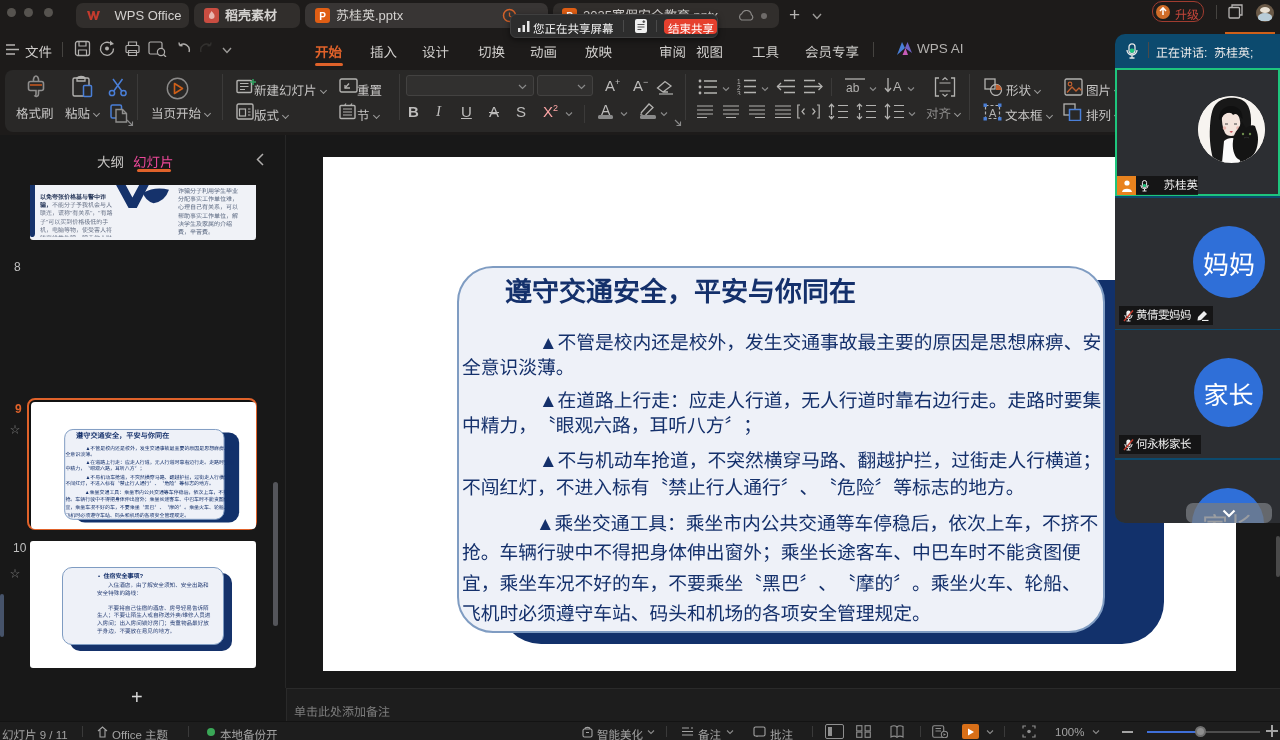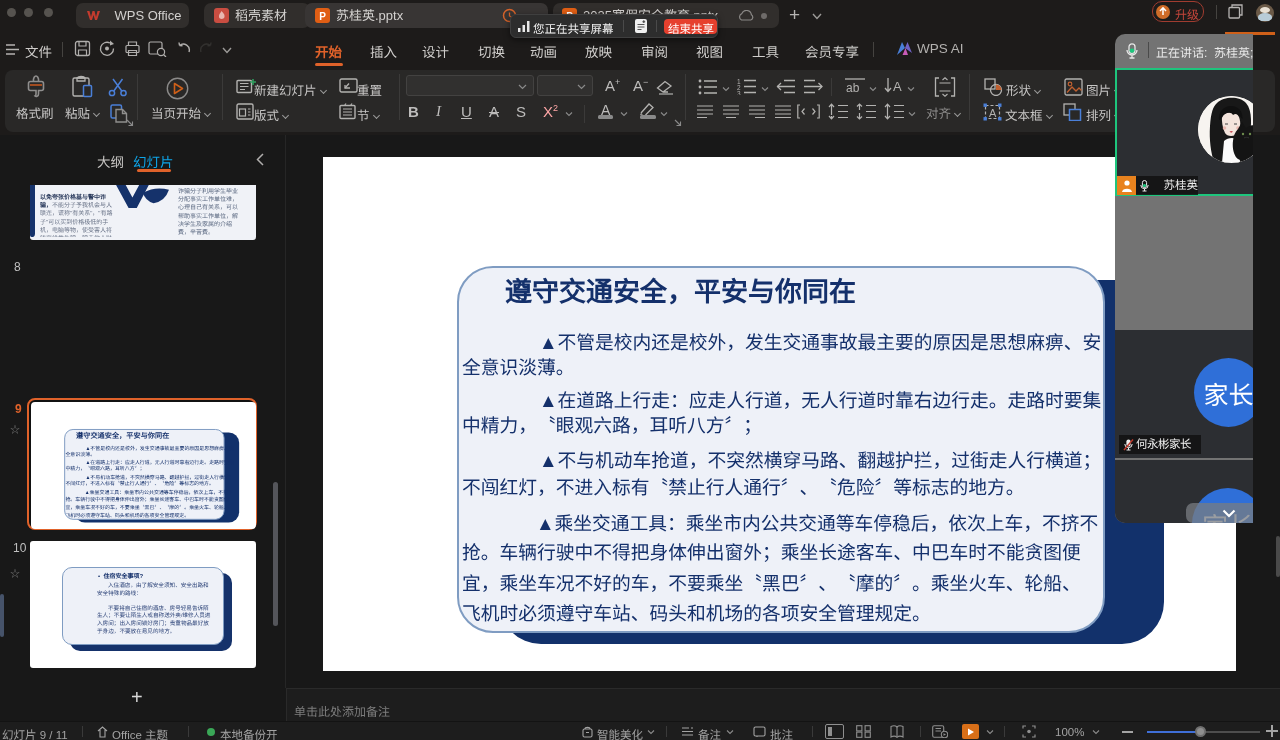--- a/index.html
+++ b/index.html
@@ -32,42 +32,42 @@
 .cardshadow { position:absolute; left:176px; top:123px; width:665px; height:364px; background:#12316b; border-radius:42px; }
 .card { position:absolute; left:134px; top:109px; width:648px; height:367px; background:#eef1f8; border:2px solid #7f9cc2; border-radius:36px; }
 .stitle { position:absolute; left:182px; top:122px; font-family:"Liberation Serif",serif; font-weight:bold; font-size:27px; line-height:27px; color:#14306b; white-space:nowrap; }
 .q { display:inline-block; width:1em; text-align:center; }
 .sline { position:absolute; font-family:"Liberation Serif",serif; font-weight:500; font-size:18.75px; line-height:19px; color:#14306b; white-space:nowrap; }
 
 #notes { position:absolute; left:286px; top:688px; width:994px; height:33px; background:#1d1d1d; border-top:1px solid #2a2a2a; }
 #statusbar { position:absolute; left:0; top:721px; width:1280px; height:19px; background:#1d1d1d; border-top:1px solid #131313; }
 .st { position:absolute; top:4px; font-size:11.5px; color:#a3a3a3; white-space:nowrap; }
 
-#voverlay { position:absolute; left:1115px; top:34px; width:138px; height:489px; background:#737373; border-radius:10px 0 0 10px; overflow:hidden; }
+#voverlay { position:absolute; left:1115px; top:34px; width:165px; height:489px; background:#0c4a6e; border-radius:10px 0 0 10px; overflow:hidden; }
 .vtile { position:absolute; left:0; width:165px; background:#2c2e32; }
 .bluec { position:absolute; border-radius:50%; background:#2f6fd8; color:#fff; display:flex; align-items:center; justify-content:center; }
 .vlabel { position:absolute; height:19px; background:rgba(18,18,18,0.88); color:#eee; font-size:11.5px; line-height:19px; }
 
 #sharepop { position:absolute; left:510px; top:14px; width:208px; height:24px; background:#2d2d2d; border:1px solid #3f3f3f; border-radius:6px; box-shadow:0 2px 6px rgba(0,0,0,0.5); }
 </style>
 </head>
 <body>
 <div id="stage">
 
 <div id="topbar">
   <div class="dot" style="left:7px;"></div>
   <div class="dot" style="left:24px;"></div>
   <div class="dot" style="left:44px;"></div>
   <div class="tab" style="left:76px; width:113px;text-align:center;">
     <svg style="position:absolute;left:10px;top:5px;" width="15" height="15" viewBox="0 0 15 15">
           <path d="M1 3 L4 12 L6 12 L7.5 7 L9 12 L11 12 L14 3 L11.5 3 L10 9 L8.5 3 L6.5 3 L5 9 L3.5 3 Z" fill="#c33b2e"></path>
         </svg>
     <span style="margin-left:31px;">WPS Office</span>
   </div>
-  <div class="tab" style="left:204px; width:106px;">
+  <div class="tab" style="left:194px; width:106px;font-weight:bold;">
     <svg style="position:absolute;left:10px;top:5px;" width="15" height="15" viewBox="0 0 15 15">
           <rect x="0" y="0" width="15" height="15" rx="3" fill="#c94d41"></rect>
           <path d="M7.5 3 C9 5 11 6 10.5 9 C10 11.5 5.5 11.8 5 9 C4.6 6.5 6.5 5 7.5 3 Z" fill="#e8b7b0"></path>
         </svg>
     <span style="margin-left:31px;">稻壳素材</span>
   </div>
   <div class="tab" style="left:305px; width:243px; background:#383534;">
     <svg style="position:absolute;left:10px;top:5px;" width="15" height="15" viewBox="0 0 15 15">
           <rect x="0" y="0" width="15" height="15" rx="3" fill="#e05e14"></rect>
           <text x="7.5" y="11.5" font-size="10" font-weight="bold" fill="#fff" text-anchor="middle">P</text>
@@ -147,21 +147,21 @@
         <path d="M1 1 L5 5.5 L9 1" fill="none" stroke="#9c9a98" stroke-width="1.4"></path>
       </svg>
 
   <div class="menu" style="left:315px;color:#e0622a;font-weight:bold;">开始</div>
   <div class="abs" style="left:315px;top:30px;width:28px;height:3px;background:#e0622a;border-radius:2px;"></div>
   <div class="menu" style="left:370px;">插入</div>
   <div class="menu" style="left:422px;">设计</div>
   <div class="menu" style="left:478px;">切换</div>
   <div class="menu" style="left:530px;">动画</div>
   <div class="menu" style="left:585px;">放映</div>
-  <div class="menu" style="left:641px;">审阅</div>
+  <div class="menu" style="left:659px;">审阅</div>
   <div class="menu" style="left:696px;">视图</div>
   <div class="menu" style="left:752px;">工具</div>
   <div class="menu" style="left:805px;">会员专享</div>
   <div class="abs" style="left:873px;top:9px;width:1px;height:15px;background:#454340;"></div>
   <svg style="position:absolute;left:897px;top:9px;" width="15" height="13" viewBox="0 0 15 13">
         <path d="M0 13 L5 0 L8 6 Z" fill="#4a7fd8"></path>
         <path d="M5.5 13 L8.5 6 L11 13 Z" fill="#c75bb8"></path>
         <path d="M8 6 L10.5 0 L15 11 Z" fill="#7a6ad8" opacity="0.9"></path>
       </svg>
   <div class="menu" style="left:917px;color:#b3b1af;">WPS AI</div>
@@ -379,21 +379,21 @@
   <div class="rtext" style="left:1005px;top:39px;">文本框<span class="cdn"></span></div>
   <svg style="position:absolute;left:1063px;top:37px;" width="19" height="18" viewBox="0 0 19 18">
         <rect x="1" y="1" width="11" height="11" fill="none" stroke="#b3b2b0" stroke-width="1.3"></rect>
         <rect x="6.5" y="6.5" width="11" height="11" fill="#292827" stroke="#4a7fd8" stroke-width="1.5"></rect>
       </svg>
   <div class="rtext" style="left:1086px;top:39px;">排列<span class="cdn"></span></div>
 </div>
 
 <div id="leftpanel">
   <div class="ptab" style="left:97px;">大纲</div>
-  <div class="ptab" style="left:133px;color:#0ea5e9;">幻灯片</div>
+  <div class="ptab" style="left:133px;color:#ec4899;">幻灯片</div>
   <div class="abs" style="left:137px;top:34px;width:34px;height:3px;background:#e0622a;border-radius:2px;"></div>
   <svg style="position:absolute;left:256px;top:18px;" width="8" height="13" viewBox="0 0 8 13">
         <path d="M7 1 L1.5 6.5 L7 12" fill="none" stroke="#b0aeac" stroke-width="1.5"></path>
       </svg>
   <div class="abs" style="left:285px;top:0;width:1px;height:553px;background:#262626;"></div>
 
   <div class="thumb" style="top:50px;height:55px;border-radius:0 0 3px 3px;overflow:hidden;background:#f0f2f7;">
     <div class="abs" style="left:0;top:0;width:5px;height:52px;background:#15326b;border-radius:0 0 4px 2px;"></div>
     <svg style="position:absolute;left:85px;top:0;" width="56" height="25" viewBox="0 0 58 26">
           <path d="M1 0 L11 0 L18 13 L25 0 L35 0 L22.5 24 L14 24 Z" fill="#15326b"></path>
@@ -604,20 +604,35 @@
     <div class="vlabel" style="left:19px;top:106px;width:62px;text-align:right;">
       <svg style="position:absolute;left:4px;top:3.5px;" width="9px" height="12" viewBox="0 0 9 12">
             <rect x="2.4" y="0.5" width="4.2" height="7" rx="2.1" fill="none" stroke="#eee" stroke-width="1"></rect>
             <rect x="2.9" y="4" width="3.2" height="3" rx="1.5" fill="#1ec57d"></rect>
             <path d="M0.8 5 A3.7 3.7 0 0 0 8.2 5 M4.5 8.7 V11 M2.5 11 H6.5" fill="none" stroke="#eee" stroke-width="1"></path>
           </svg>
       <span style="margin-left:17px;">苏桂英</span>
     </div>
   </div>
 
+  <div class="vtile" style="top:164px;height:131px;">
+    <div class="bluec" style="left:78px;top:28px;width:72px;height:72px;font-size:26px;">妈妈</div>
+    <div class="vlabel" style="left:4px;top:108px;width:94px;">
+      <svg style="position:absolute;left:4px;top:3.5px;" width="11" height="12" viewBox="0 0 11 12">
+            <rect x="3.4" y="0.5" width="4.2" height="7" rx="2.1" fill="#eee"></rect>
+            <path d="M1.8 5 A3.7 3.7 0 0 0 9.2 5 M5.5 8.7 V11 M3.5 11 H7.5" fill="none" stroke="#eee" stroke-width="1"></path>
+            <path d="M1 11 L10 0.5" stroke="#c0392b" stroke-width="1.4"></path>
+          </svg>
+      <span style="margin-left:17px;letter-spacing:-0.5px;">黄倩雯妈妈</span>
+      <svg style="position:absolute;right:4px;top:4px;" width="12" height="11" viewBox="0 0 12 11">
+            <path d="M7 1 L10 4 L4 10 L0.5 10.5 L1 7 Z" fill="#eee"></path>
+            <path d="M5 10.5 H11.5" stroke="#eee" stroke-width="1.2"></path>
+          </svg>
+    </div>
+  </div>
 
   <div class="vtile" style="top:296px;height:128px;">
     <div class="bluec" style="left:79px;top:28px;width:69px;height:69px;font-size:25px;">家长</div>
     <div class="vlabel" style="left:4px;top:105px;width:82px;">
       <svg style="position:absolute;left:4px;top:3.5px;" width="11" height="12" viewBox="0 0 11 12">
             <rect x="3.4" y="0.5" width="4.2" height="7" rx="2.1" fill="#eee"></rect>
             <path d="M1.8 5 A3.7 3.7 0 0 0 9.2 5 M5.5 8.7 V11 M3.5 11 H7.5" fill="none" stroke="#eee" stroke-width="1"></path>
             <path d="M1 11 L10 0.5" stroke="#c0392b" stroke-width="1.4"></path>
           </svg>
       <span style="margin-left:17px;letter-spacing:-0.5px;">何永彬家长</span>

